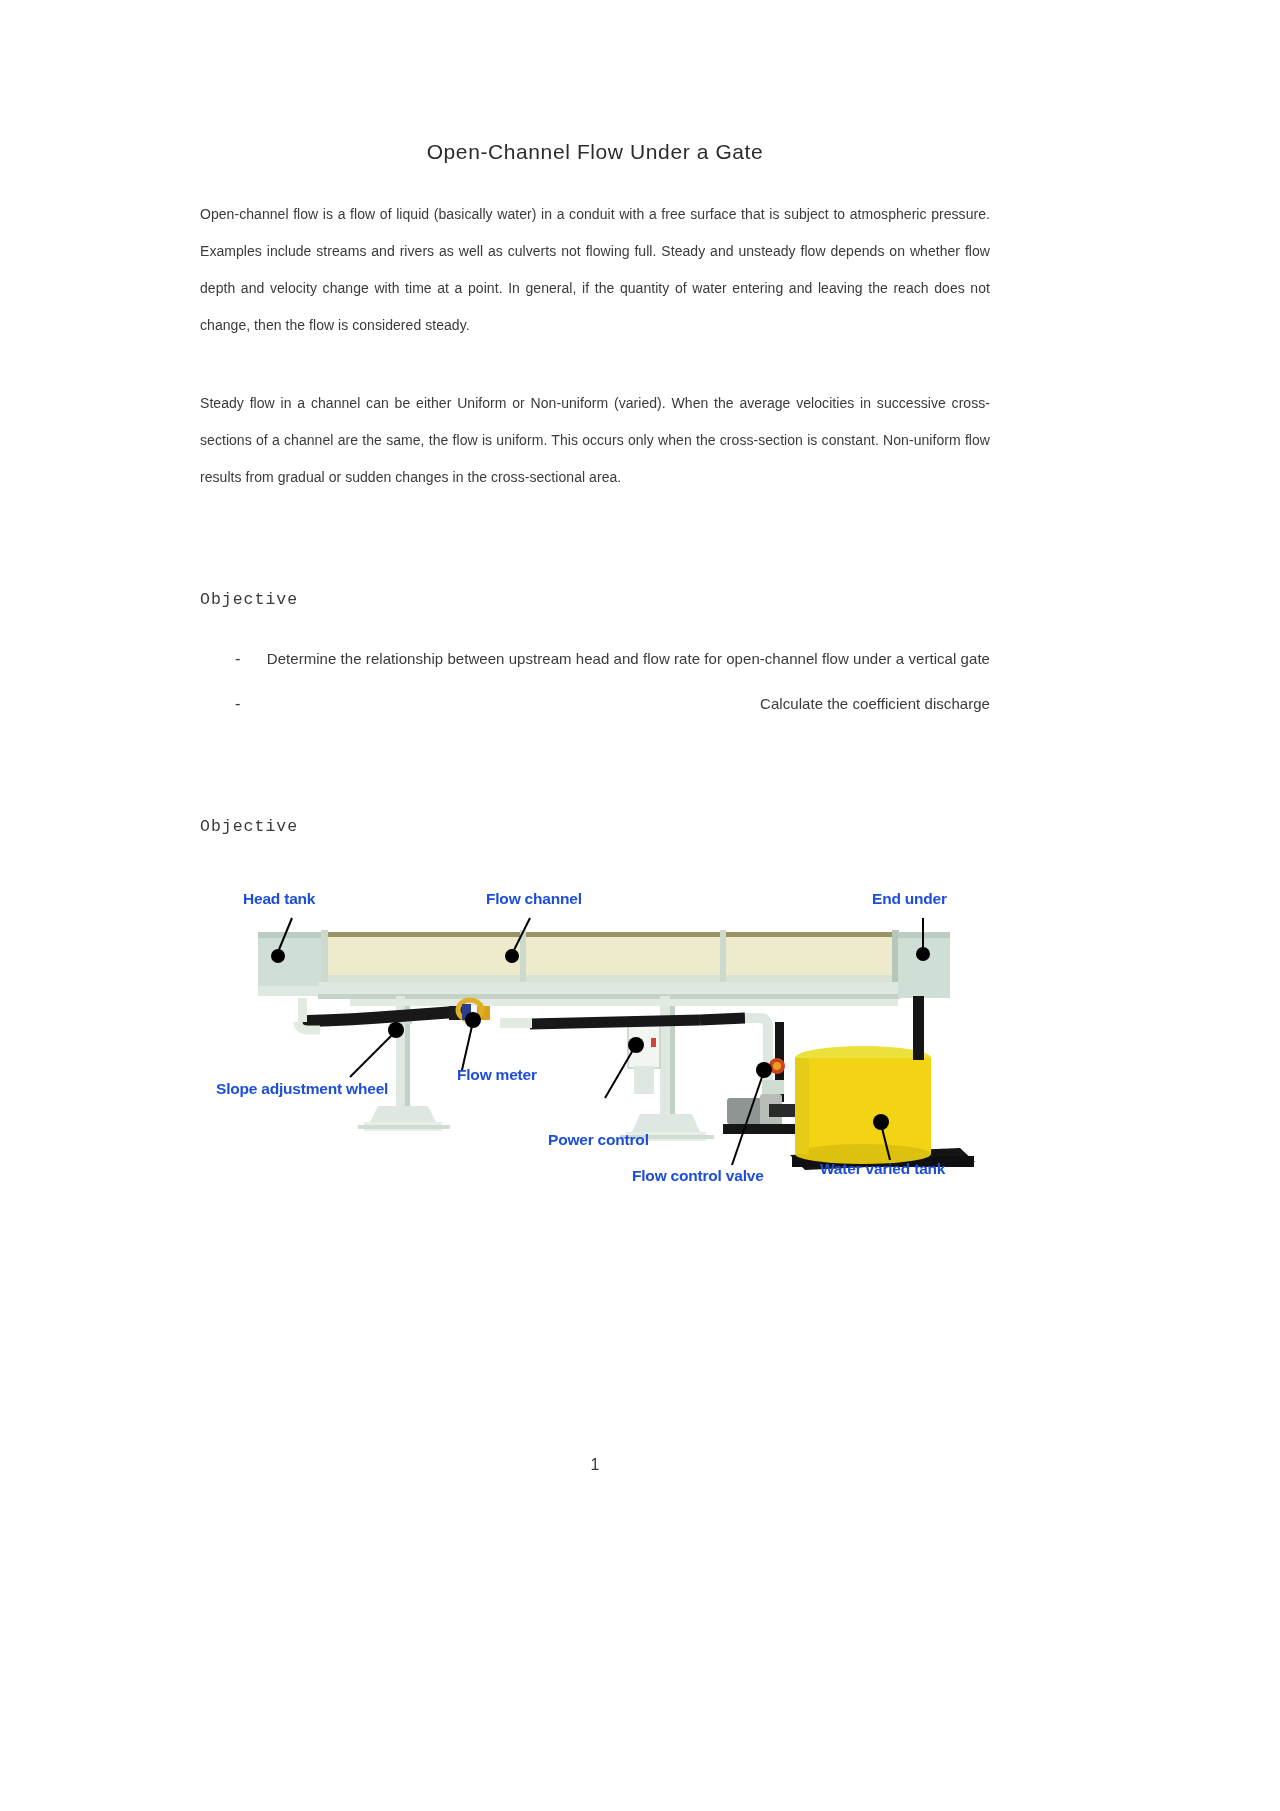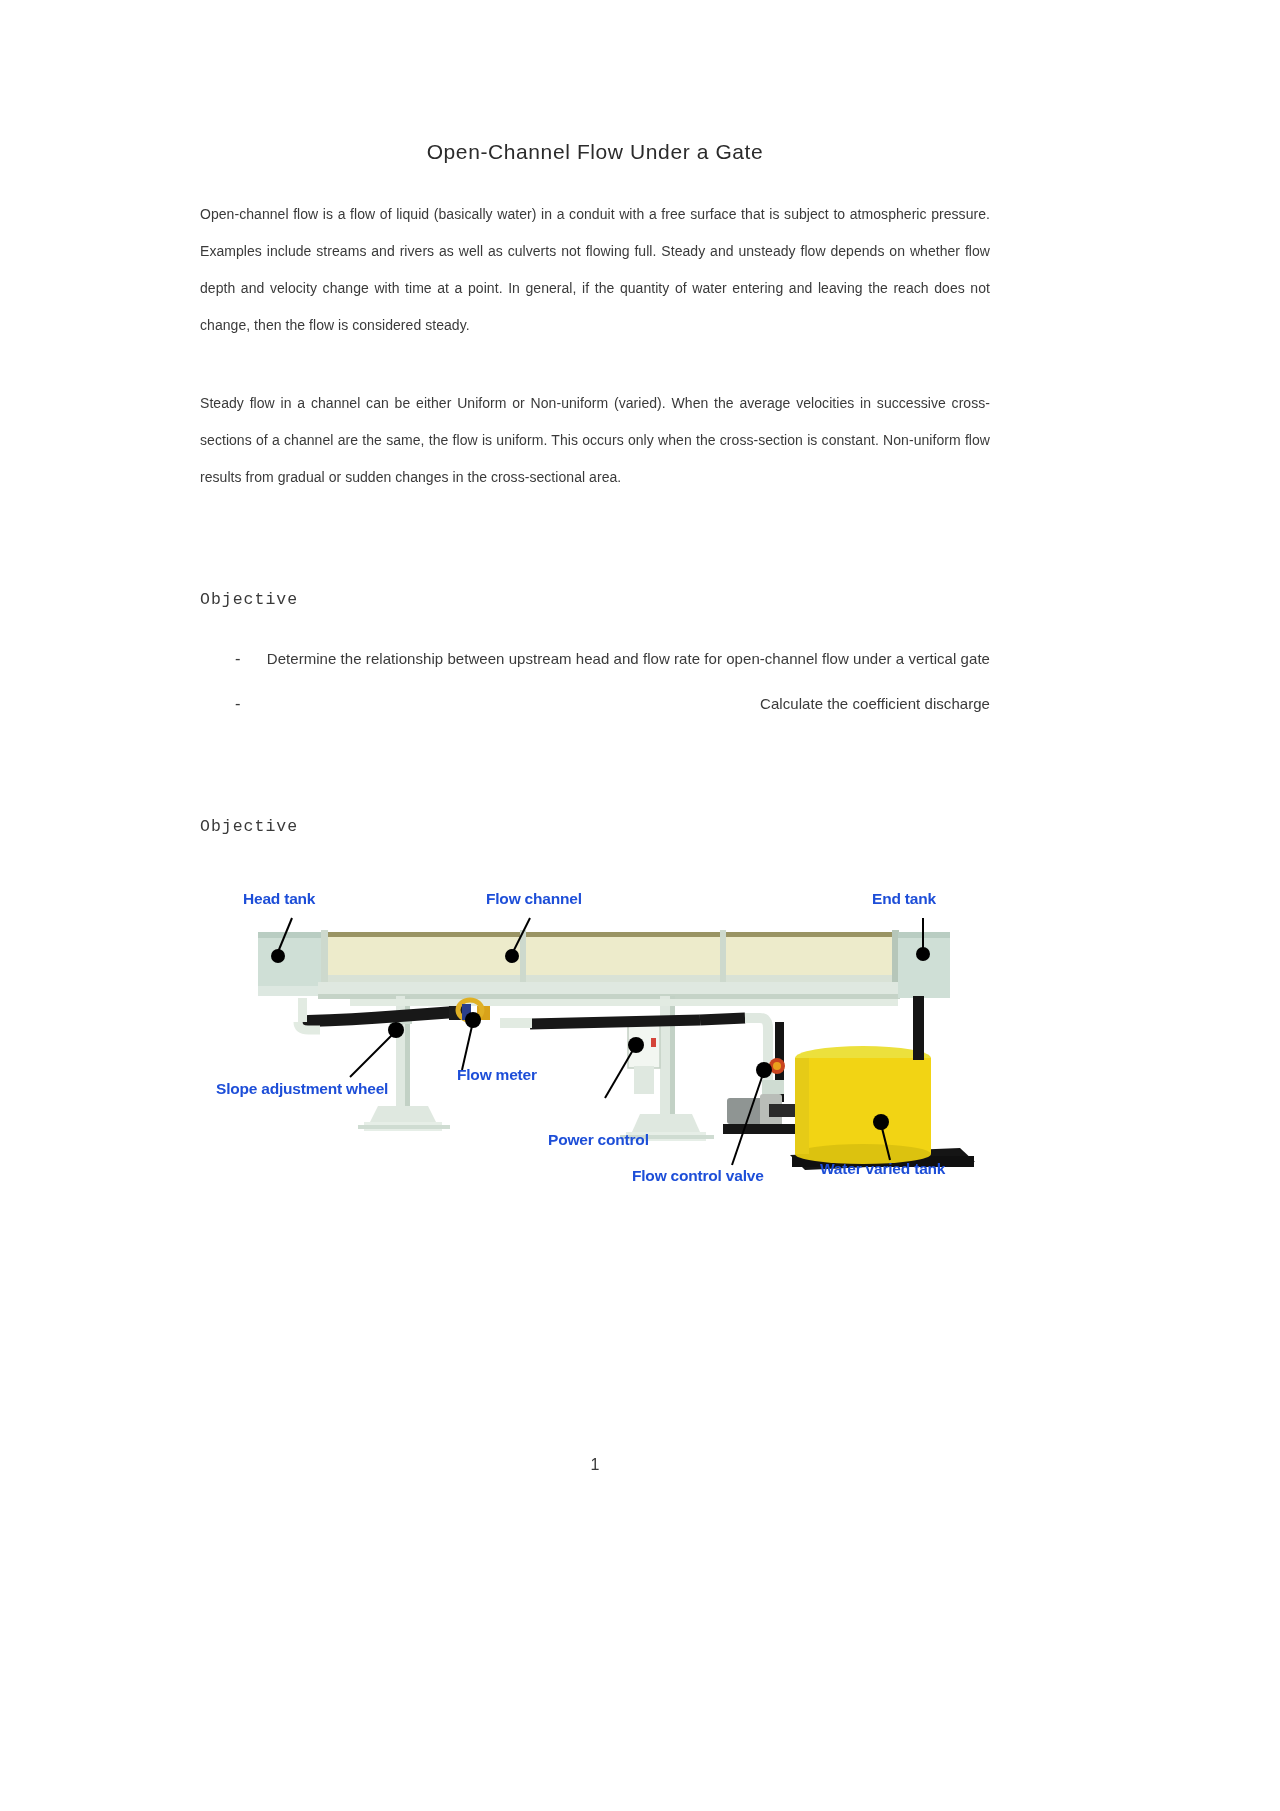--- a/index.html
+++ b/index.html
@@ -260,21 +260,21 @@
         <circle cx="564" cy="200" r="8" fill="#000"></circle>
 
         <line x1="690" y1="290" x2="682" y2="258" stroke="#000" stroke-width="2"></line>
         <circle cx="681" cy="252" r="8" fill="#000"></circle>
       </svg>
 
       <div class="fig-label" style="left:43px; top:20px;">Head tank</div>
 
       <div class="fig-label" style="left:286px; top:20px;">Flow channel</div>
 
-      <div class="fig-label" style="left:672px; top:20px;">End tank</div>
+      <div class="fig-label" style="left:672px; top:20px;">End under</div>
 
       <div class="fig-label" style="left:16px; top:210px;">Slope adjustment wheel</div>
 
       <div class="fig-label" style="left:257px; top:196px;">Flow meter</div>
 
       <div class="fig-label" style="left:348px; top:227px;margin-top:34px;">Power control</div>
 
       <div class="fig-label" style="left:432px; top:297px;">Flow control valve</div>
 
       <div class="fig-label" style="left:620px; top:290px;">Water varied tank</div>

